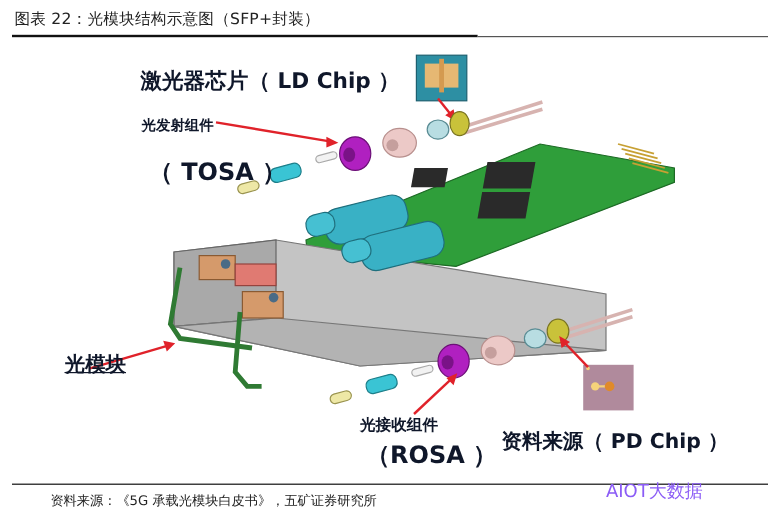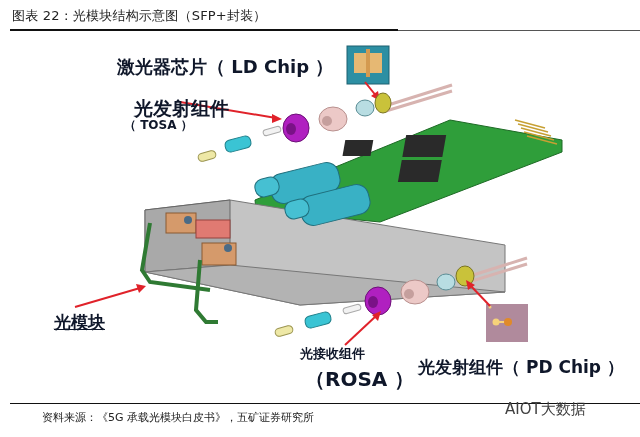--- a/index.html
+++ b/index.html
@@ -4,26 +4,26 @@
 <style>
   html, body { margin: 0; padding: 0; background: #ffffff; }
   body { width: 640px; height: 437px; position: relative; overflow: hidden;
          font-family: "DejaVu Sans", "Liberation Sans", sans-serif; }
   .title { position: absolute; left: 12px; top: 7px; font-size: 13px; color: #222; letter-spacing: 0.2px; text-align: center; }
   .rule-top { position: absolute; left: 10px; top: 29px; width: 388px; height: 2px; background: #111; }
   .rule-top-thin { position: absolute; left: 398px; top: 30px; width: 242px; height: 1px; background: #555; }
   .figure { position: absolute; left: 0; top: 32px; width: 640px; height: 366px; }
   .rule-bottom { position: absolute; left: 10px; top: 403px; width: 630px; height: 1px; background: #111; }
   .source { position: absolute; left: 12px; top: 410px; font-size: 11px; color: #222; margin-left: 30px; }
-  .watermark { position: absolute; left: 505px; top: 400px; font-size: 15px; color: #404040; }
+  .watermark { position: absolute; left: 505px; top: 400px; font-size: 15px; color: #8b5cf6; }
   .label { position: absolute; color: #0f172a; font-weight: bold; white-space: nowrap; }
   .l-ld { left: 117px; top: 55px; font-size: 18px; }
-  .l-tosa1 { left: 118px; top: 96px; font-size: 19px; margin-left: 16px; }
-  .l-tosa2 { left: 124px; top: 117px; font-size: 12px; }
-  .l-module { left: 54px; top: 311px; font-size: 17px; text-decoration: underline; }
+  .l-tosa1 { left: 118px; top: 96px; font-size: 12px; }
+  .l-tosa2 { left: 124px; top: 130px; font-size: 20px; }
+  .l-module { left: 54px; top: 292px; font-size: 17px; text-decoration: underline; }
   .l-rosa1 { left: 300px; top: 345px; font-size: 13px; }
   .l-rosa2 { left: 305px; top: 366px; font-size: 20px; }
   .l-pd { left: 418px; top: 356px; font-size: 17px; }
 </style>
 </head>
 <body>
 
 <div class="title">图表 22：光模块结构示意图（SFP+封装）</div>
 <div class="rule-top"></div>
 <div class="rule-top-thin"></div>
@@ -126,17 +126,17 @@
     </g>
   </svg>
 </div>
 
 <div class="label l-ld">激光器芯片（ LD Chip ）</div>
 <div class="label l-tosa1">光发射组件</div>
 <div class="label l-tosa2">（ TOSA ）</div>
 <div class="label l-module">光模块</div>
 <div class="label l-rosa1">光接收组件</div>
 <div class="label l-rosa2">（ROSA ）</div>
-<div class="label l-pd">光发射组件（ PD Chip ）</div>
+<div class="label l-pd">资料来源（ PD Chip ）</div>
 
 <div class="rule-bottom"></div>
 <div class="source">资料来源：《5G 承载光模块白皮书》，五矿证券研究所</div>
 <div class="watermark">AIOT大数据</div>
 
 </body></html>

